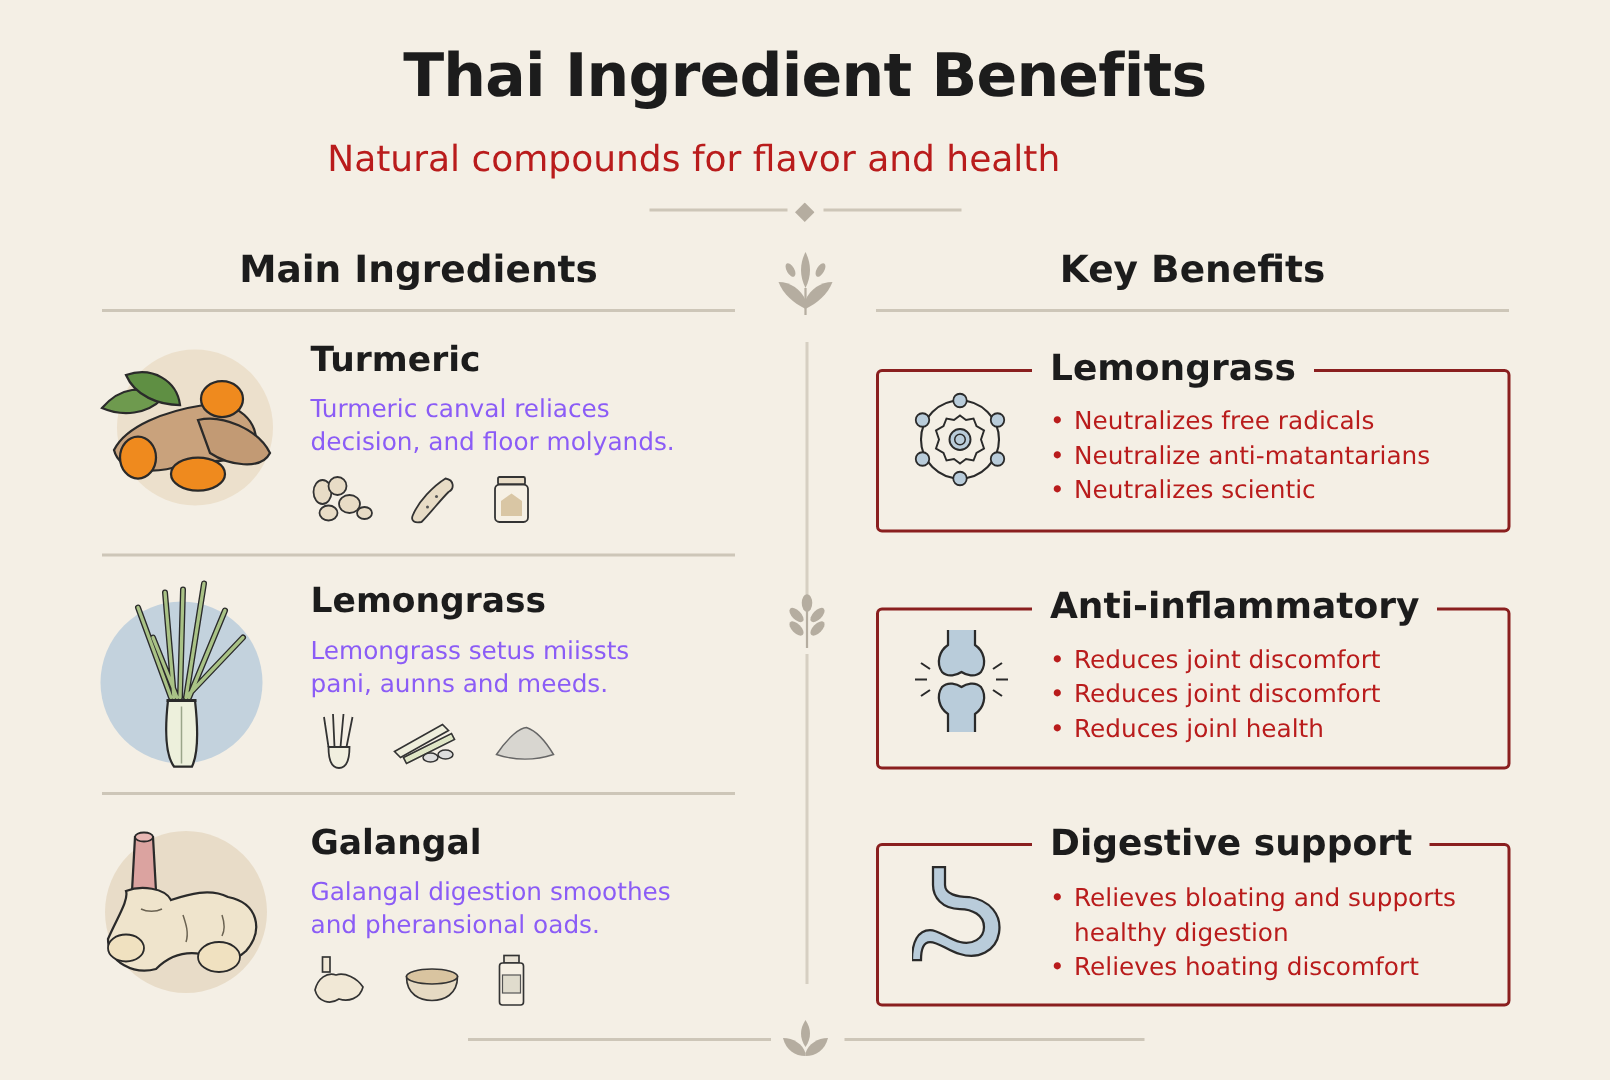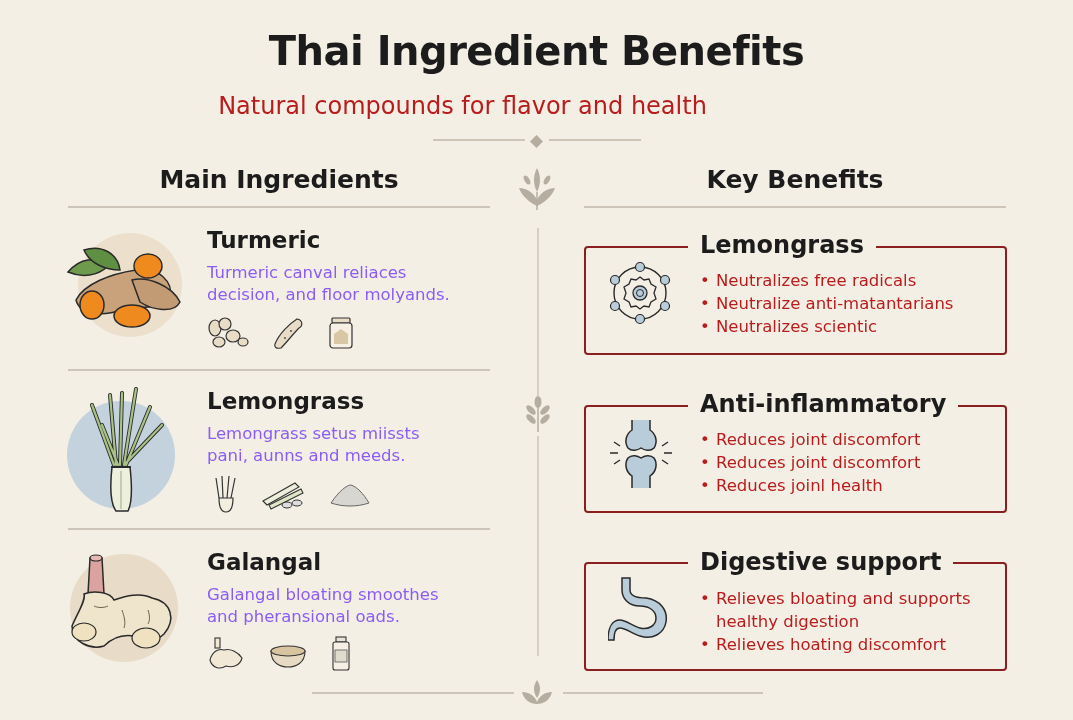--- a/index.html
+++ b/index.html
@@ -149,21 +149,21 @@
     <path d="M26 8 L38 8 L40 44 L24 44 Z" fill="#dba3a0" stroke="#2a2a2a" stroke-width="1.5"></path>
     <ellipse cx="32" cy="8" rx="6" ry="3" fill="#e8b8b4" stroke="#2a2a2a" stroke-width="1.2"></ellipse>
     <path d="M8 76 C14 62 22 50 20 44 C30 40 46 42 50 50 C62 46 76 42 88 48 C108 52 112 70 100 84 C92 92 80 90 70 86 C58 84 48 88 40 96 C26 100 8 92 8 76 Z" fill="#efe4cc" stroke="#2a2a2a" stroke-width="1.5"></path>
     <ellipse cx="20" cy="82" rx="12" ry="9" fill="#f0e1c0" stroke="#2a2a2a" stroke-width="1.2"></ellipse>
     <ellipse cx="82" cy="88" rx="14" ry="10" fill="#f0e1c0" stroke="#2a2a2a" stroke-width="1.2"></ellipse>
     <path d="M30 56 C34 58 40 58 44 56 M58 60 C60 66 62 72 60 78 M84 60 C86 66 86 70 84 74" stroke="#6b6352" stroke-width="1" fill="none"></path>
   </svg>
 </div>
 <div class="abs ing-name" style="left:207px; top:549px;">Galangal</div>
 <div class="abs ing-desc" style="left:207px; top:584px;">
-  <div>Galangal bloating smoothes</div>
+  <div>Galangal digestion smoothes</div>
   <div>and pheransional oads.</div>
 </div>
 <div class="abs thumbs" style="left:206px; top:636px;">
   <svg width="40" height="36" viewBox="0 0 40 36">
     <rect x="9" y="2" width="5" height="10" fill="#f1e8d6" stroke="#333" stroke-width="1.1"></rect>
     <path d="M4 24 C6 16 12 12 18 14 C24 12 32 16 36 22 C34 30 26 32 20 30 C14 34 6 32 4 24 Z" fill="#f1e8d6" stroke="#333" stroke-width="1.1"></path>
   </svg>
   <svg width="40" height="30" viewBox="0 0 40 30">
     <path d="M3 12 C3 24 12 28 20 28 C28 28 37 24 37 12 Z" fill="#e6dac3" stroke="#333" stroke-width="1.1"></path>
     <ellipse cx="20" cy="12" rx="17" ry="5" fill="#d9c4a0" stroke="#333" stroke-width="1.1"></ellipse>

